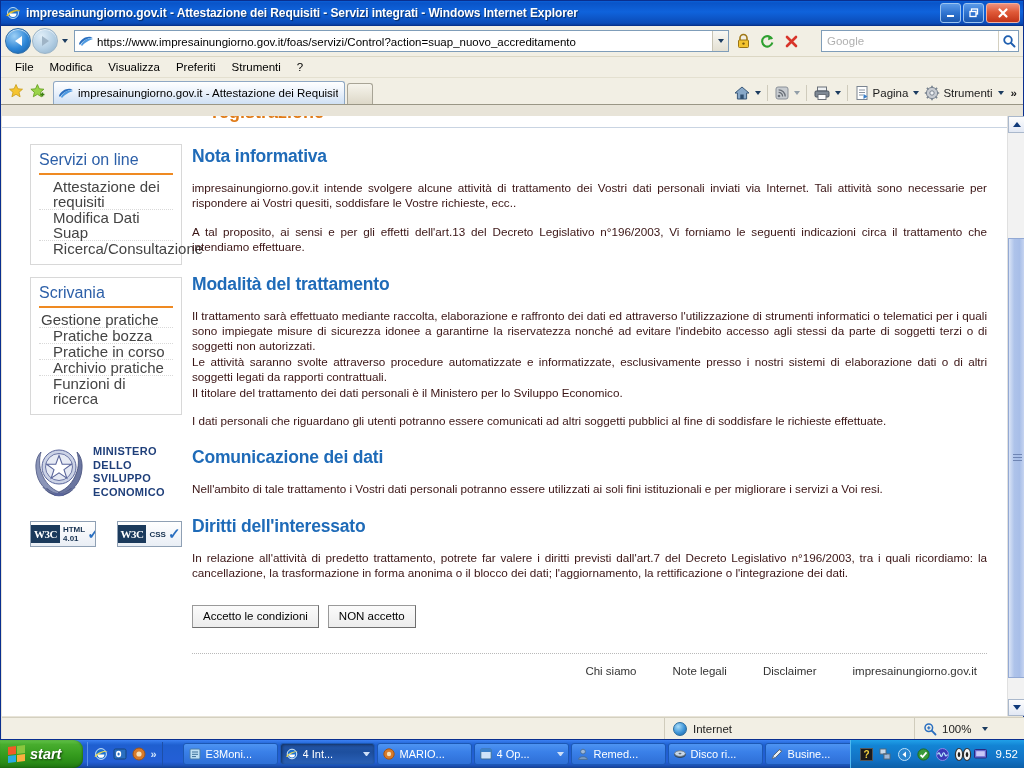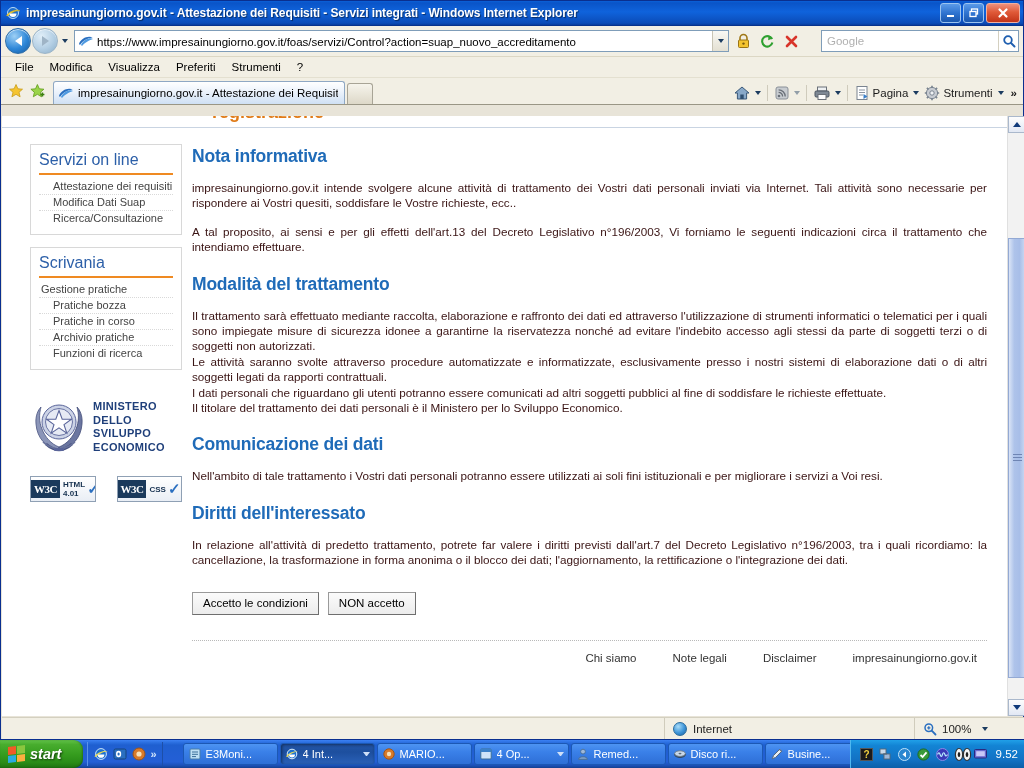--- a/index.html
+++ b/index.html
@@ -264,21 +264,21 @@
     font-size: 16px;
     color: #2c5fa8;
     padding-bottom: 3px;
   }
   .side-rule {
     height: 2px;
     background: #ef8a22;
     margin: 1px 0 4px 0;
   }
   .side-link {
-    font-size: 11px;
+    font-size: 15px;
     color: #444;
     line-height: 15px;
     padding-left: 14px;
     border-bottom: 1px dotted #d9d9d9;
   }
   .side-link.nopad { padding-left: 2px; }
   .side-link.last { border-bottom: none; }
 
   
   #ministry {
@@ -753,22 +753,22 @@
 
       <div id="content">
 
         <h2 class="sec">Nota informativa</h2>
         <p class="body">impresainungiorno.gov.it intende svolgere alcune attività di trattamento dei Vostri dati personali inviati via Internet. Tali attività sono necessarie per rispondere ai Vostri quesiti, soddisfare le Vostre richieste, ecc..</p>
         <p class="body">A tal proposito, ai sensi e per gli effetti dell'art.13 del Decreto Legislativo n°196/2003, Vi forniamo le seguenti indicazioni circa il trattamento che intendiamo effettuare.</p>
 
         <h2 class="sec tight">Modalità del trattamento</h2>
         <p class="body tight">Il trattamento sarà effettuato mediante raccolta, elaborazione e raffronto dei dati ed attraverso l'utilizzazione di strumenti informatici o telematici per i quali sono impiegate misure di sicurezza idonee a garantirne la riservatezza nonché ad evitare l'indebito accesso agli stessi da parte di soggetti terzi o di soggetti non autorizzati.</p>
         <p class="body tight">Le attività saranno svolte attraverso procedure automatizzate e informatizzate, esclusivamente presso i nostri sistemi di elaborazione dati o di altri soggetti legati da rapporti contrattuali.</p>
+        <p class="body">Il titolare del trattamento dei dati personali è il Ministero per lo Sviluppo Economico.</p>
         <p class="body tight">I dati personali che riguardano gli utenti potranno essere comunicati ad altri soggetti pubblici al fine di soddisfare le richieste effettuate.</p>
-        <p class="body">Il titolare del trattamento dei dati personali è il Ministero per lo Sviluppo Economico.</p>
 
         <h2 class="sec tight">Comunicazione dei dati</h2>
         <p class="body">Nell'ambito di tale trattamento i Vostri dati personali potranno essere utilizzati ai soli fini istituzionali e per migliorare i servizi a Voi resi.</p>
 
         <h2 class="sec tight">Diritti dell'interessato</h2>
         <p class="body">In relazione all'attività di predetto trattamento, potrete far valere i diritti previsti dall'art.7 del Decreto Legislativo n°196/2003, tra i quali ricordiamo: la cancellazione, la trasformazione in forma anonima o il blocco dei dati; l'aggiornamento, la rettificazione o l'integrazione dei dati.</p>
 
         <div id="buttons-row">
           <button class="form-btn">Accetto le condizioni</button>
           <button class="form-btn">NON accetto</button>

